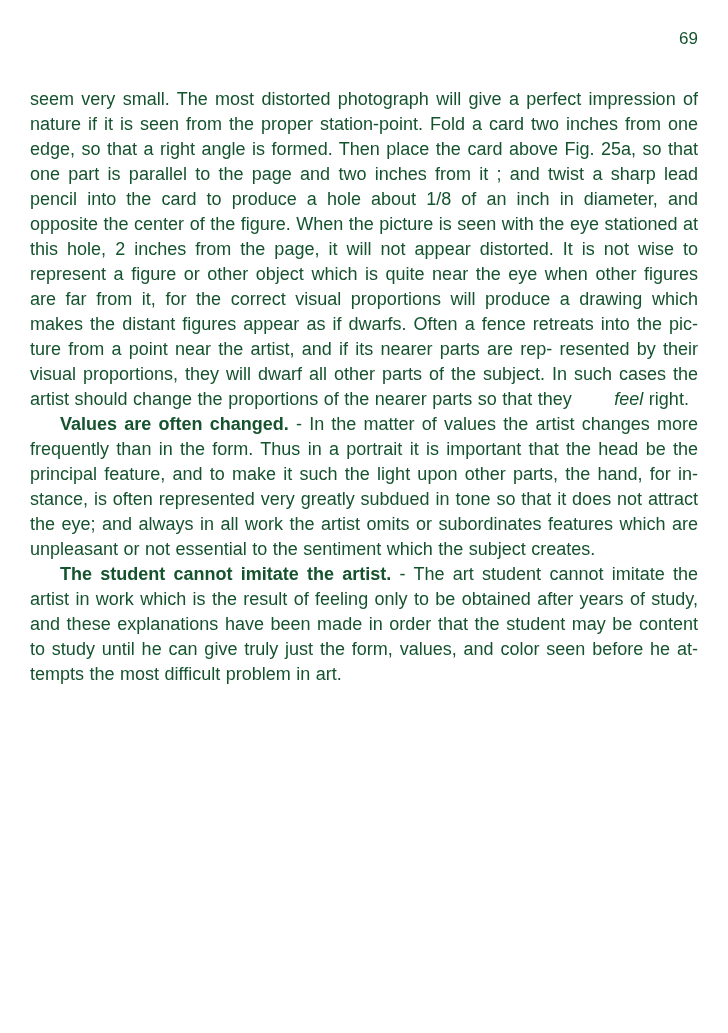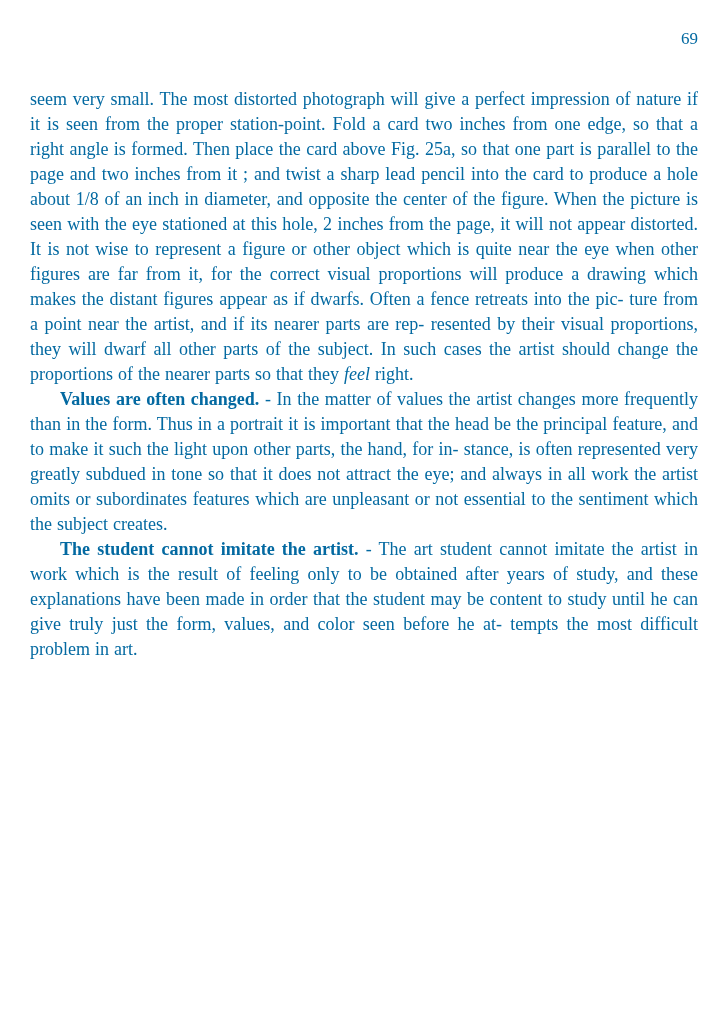--- a/index.html
+++ b/index.html
@@ -5,22 +5,22 @@
   html, body {
     margin: 0;
     padding: 0;
     background: #ffffff;
   }
   .page {
     position: relative;
     width: 728px;
     height: 1033px;
     background: #ffffff;
-    color: #0369a1;
-    font-family: Liberation Serif, serif;
+    color: #14532d;
+    font-family: Liberation Sans, sans-serif;
     overflow: hidden;
   }
   .page-number {
     position: absolute;
     top: 29px;
     right: 30px;
     font-size: 17px;
     line-height: 20px;
   }
   .running-header {
@@ -45,21 +45,21 @@
     padding: 0;
     text-align: justify;
     font-size: 18px;
     line-height: 25px;
     word-spacing: 0.5px;
   }
   .para.indent {
     text-indent: 30px;
   }
   .b { font-weight: bold; }
-  .i { font-style: italic; }
+  .i { font-style: italic; margin-left: 37px; }
 </style>
 </head>
 <body>
 
 <div class="page">
   <div class="page-number">69</div>
   <div class="text-block">
       <p class="para"><span>seem very small. The most distorted photograph will give a perfect impression of nature if it is seen from the proper station-point. Fold a card two inches from one edge, so that a right angle is formed. Then place the card above Fig. 25a, so that one part is parallel to the page and two inches from it ; and twist a sharp lead pencil into the card to produce a hole about 1/8 of an inch in diameter, and opposite the center of the figure. When the picture is seen with the eye stationed at this hole, 2 inches from the page, it will not appear distorted. It is not wise to represent a figure or other object which is quite near the eye when other figures are far from it, for the correct visual proportions will produce a drawing which makes the distant figures appear as if dwarfs. Often a fence retreats into the pic- ture from a point near the artist, and if its nearer parts are rep- resented by their visual proportions, they will dwarf all other parts of the subject. In such cases the artist should change the proportions of the nearer parts so that they </span><span class="i">feel</span><span> right.</span></p>
       <p class="para indent"><span class="b">Values are often changed.</span><span> - In the matter of values the artist changes more frequently than in the form. Thus in a portrait it is important that the head be the principal feature, and to make it such the light upon other parts, the hand, for in- stance, is often represented very greatly subdued in tone so that it does not attract the eye; and always in all work the artist omits or subordinates features which are unpleasant or not essential to the sentiment which the subject creates.</span></p>
       <p class="para indent"><span class="b">The student cannot imitate the artist.</span><span> - The art student cannot imitate the artist in work which is the result of feeling only to be obtained after years of study, and these explanations have been made in order that the student may be content to study until he can give truly just the form, values, and color seen before he at- tempts the most difficult problem in art.</span></p>

